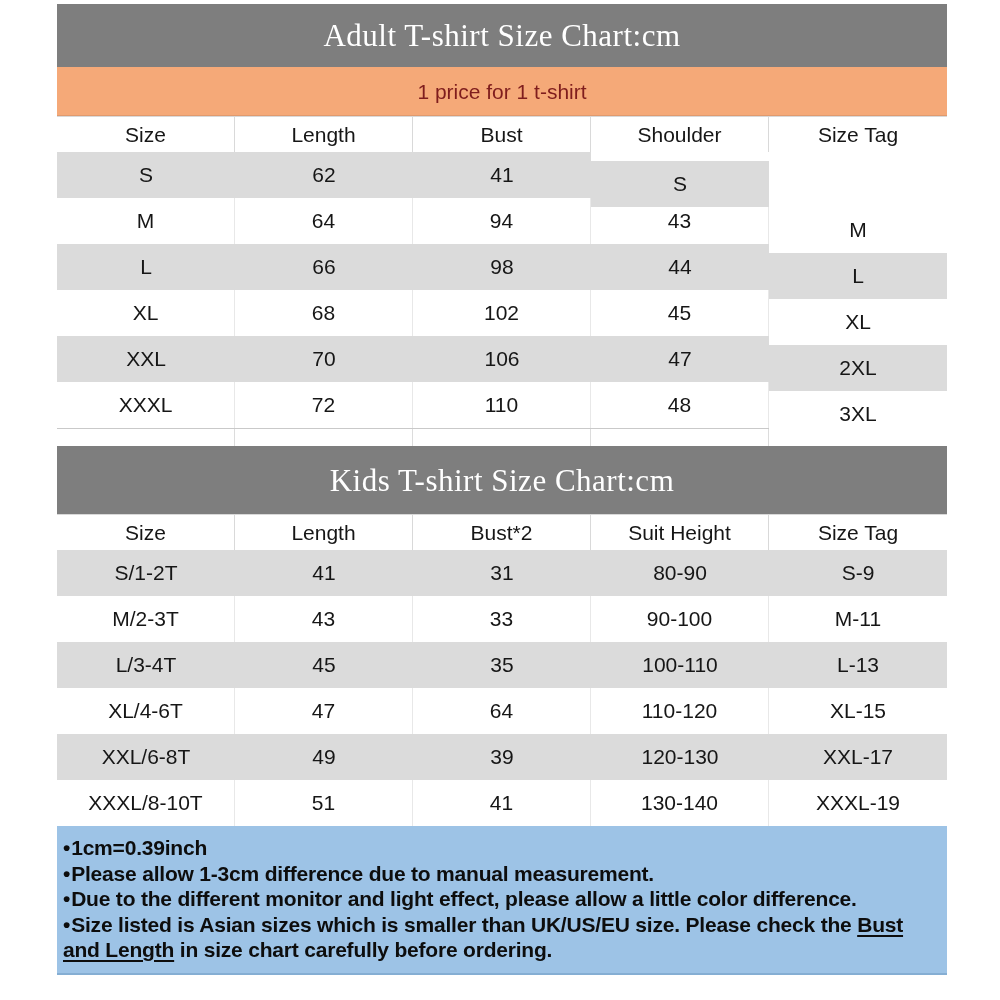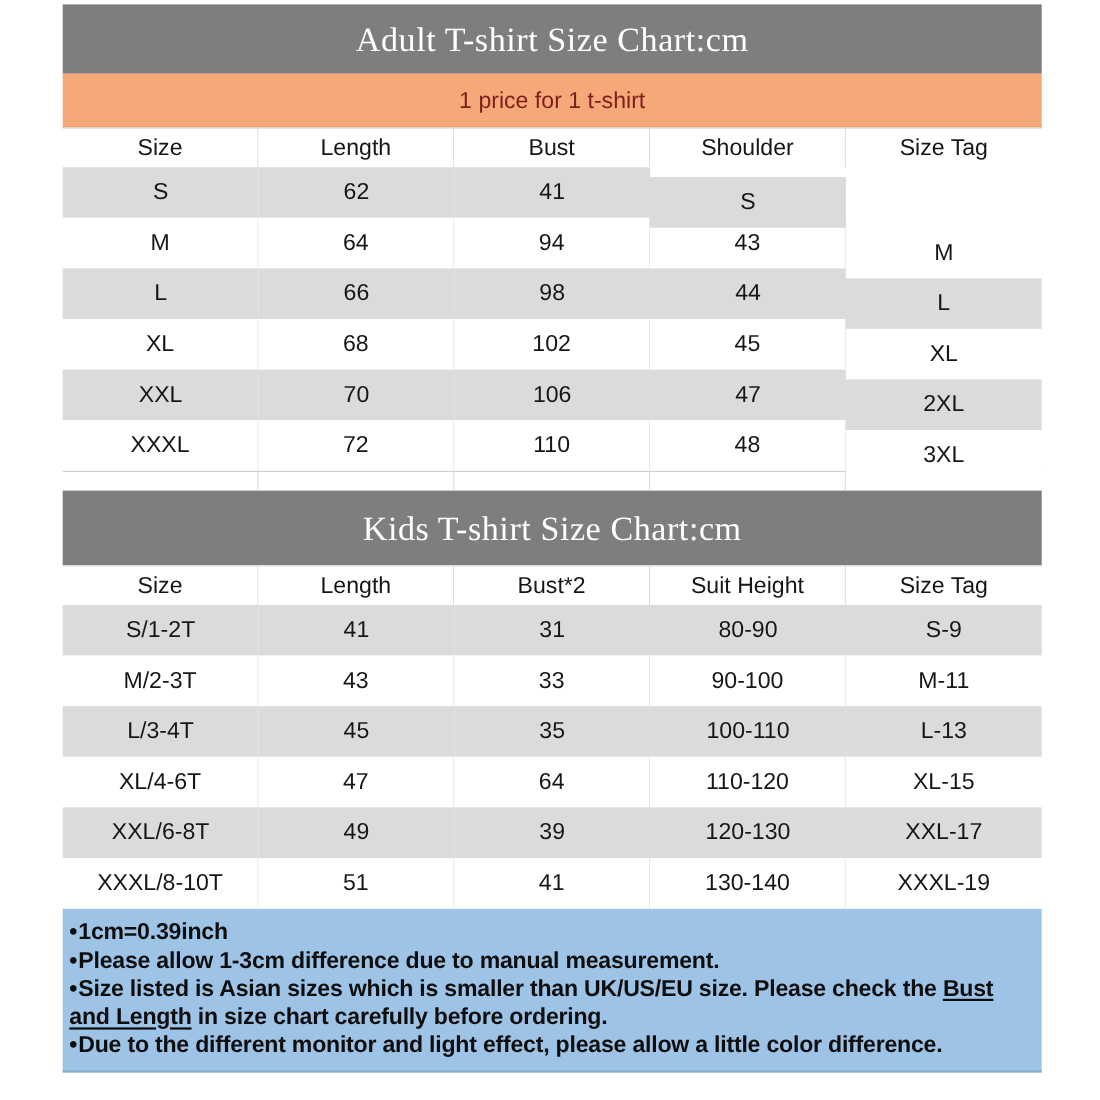--- a/index.html
+++ b/index.html
@@ -208,18 +208,18 @@
           <div class="cell col1">51</div>
           <div class="cell col2">41</div>
           <div class="cell col3">130-140</div>
           <div class="cell col4">XXXL-19</div>
         </div>
       </div>
 
     <div class="notes" id="notes-panel">
         <div class="note-line"><span class="bullet">•</span><span class="">1cm=0.39inch</span></div>
         <div class="note-line"><span class="bullet">•</span><span class="">Please allow 1-3cm difference due to manual measurement.</span></div>
+        <div class="note-line"><span class="bullet">•</span><span class="">Due to the different monitor and light effect, please allow a little color difference.</span></div>
         <div class="note-line"><span class="bullet">•</span><span class="">Size listed is Asian sizes which is smaller than UK/US/EU size. Please check the </span><span class="seg-underline">Bust and Length</span><span class=""> in size chart carefully before ordering.</span></div>
-        <div class="note-line"><span class="bullet">•</span><span class="">Due to the different monitor and light effect, please allow a little color difference.</span></div>
       </div>
 
   </div>
 </div>
 
 </body></html>

